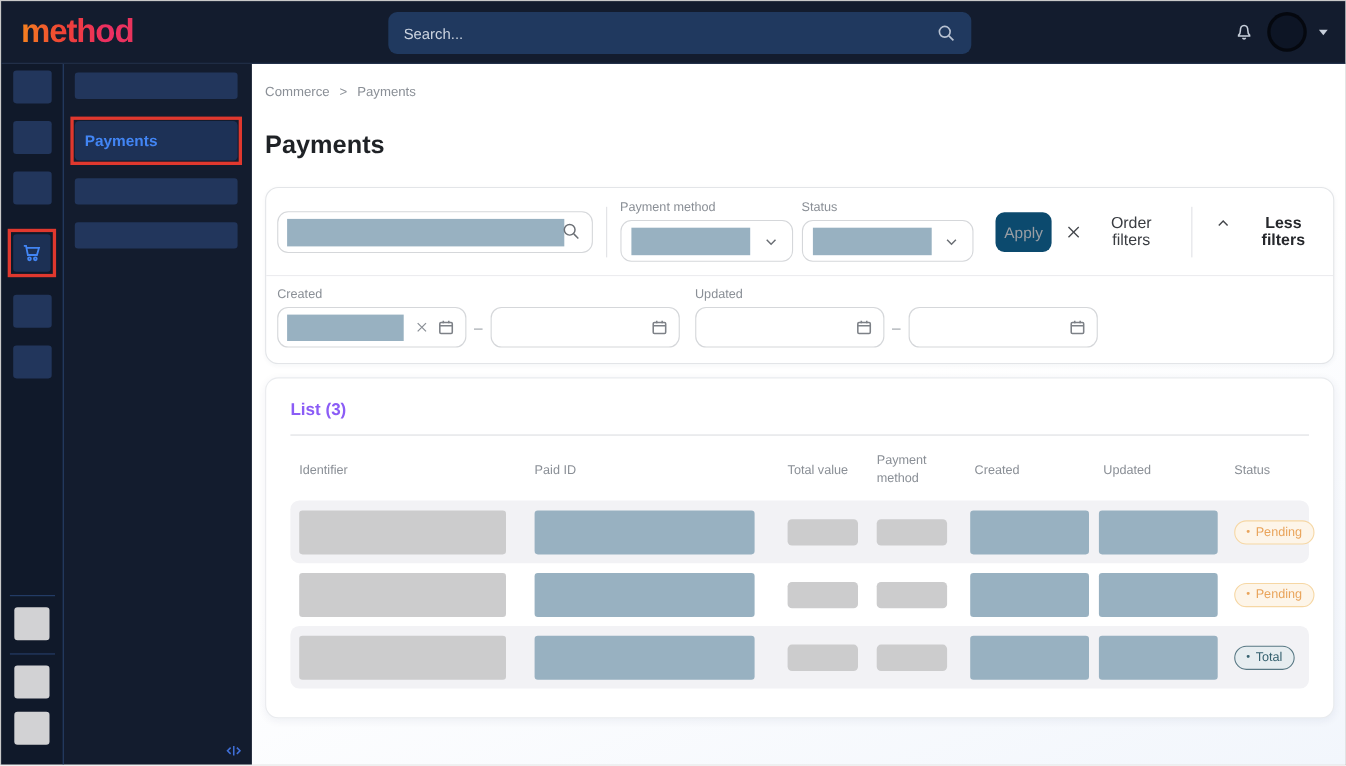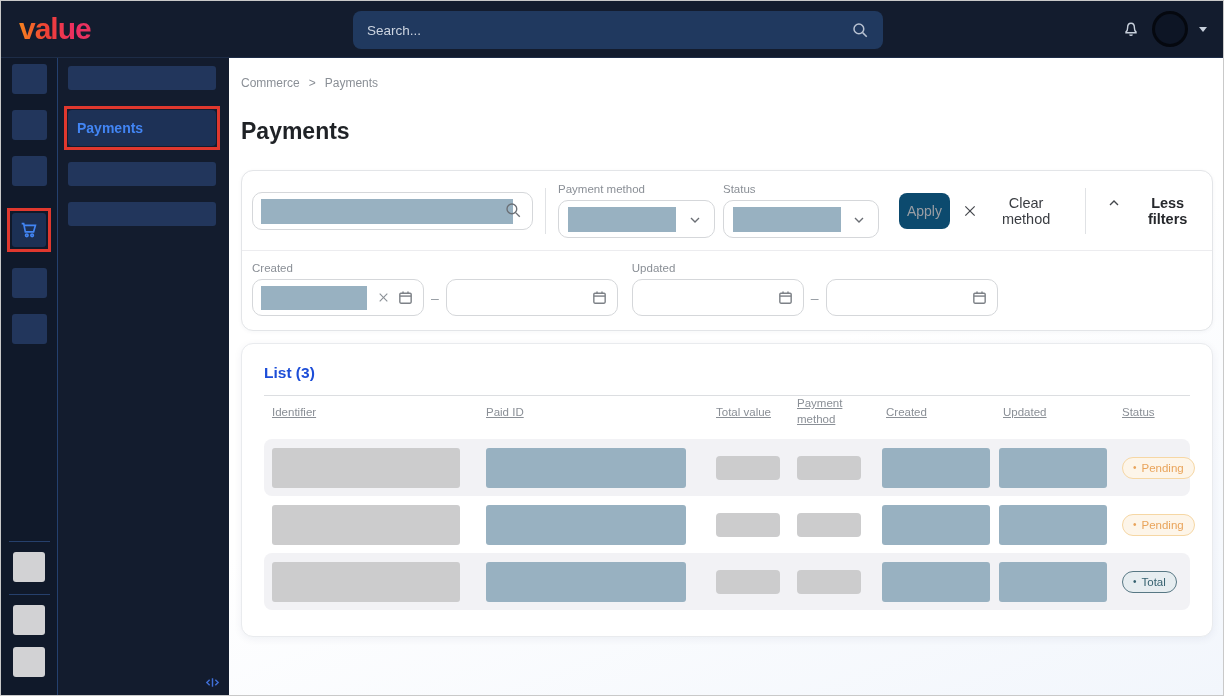--- a/index.html
+++ b/index.html
@@ -65,24 +65,24 @@
   .f-row2 { padding:11px 10px 14px 10px; display:flex; }
   .date-inputs { display:flex; align-items:center; }
   .date-input { width:172px; height:37px; border:1px solid #d5d7da; border-radius:10px; position:relative; background:#fff; }
   .date-input .redact { position:absolute; left:8px; top:6px; width:106px; height:24px; background:#98b1c1; }
   .date-input .cal { position:absolute; right:9px; top:9px; color:#7d8187; }
   .date-input .x { position:absolute; right:33px; top:11px; color:#8a8f96; }
   .dash { margin:0 7px; color:#9aa0a6; font-size:14px; }
 
   
   .list-card { margin-top:12px; width:972px; background:#fff; border:1px solid #e9ebee; border-radius:12px; box-shadow:0 2px 8px rgba(20,40,80,.06); padding:20px 22px 26px 22px; }
-  .list-title { font-size:15.5px; font-weight:bold; color:#1d4ed8; }
+  .list-title { font-size:15.5px; font-weight:bold; color:#8b5cf6; }
   .list-divider { margin-top:13px; height:1px; background:#dcdee1; }
   .tgrid { display:grid; grid-template-columns:222px 230px 81px 85px 117px 117px 1fr; align-items:center; }
-  .thead { min-height:30px; color:#8a8f96; font-size:11.5px;text-decoration:underline; }
+  .thead { margin-top:16px; min-height:30px; color:#8a8f96; font-size:11.5px; }
   .thead .c1 { padding-left:8px; }
   .thead .wrap { width:62px; line-height:1.35; }
   .thead .pad { padding-left:4px; }
   .trows { margin-top:12px; }
   .trow { height:57px; border-radius:8px; }
   .trow.alt { background:#f2f2f5; }
   .box { border-radius:3px; }
   .box.gray { background:#cccccd; }
   .box.blue { background:#98b1c1; }
   .b-id { margin-left:8px; width:188px; height:40px; }
@@ -94,21 +94,21 @@
   .badge.paid { color:#35616f; background:#e6edf0; border-color:#587884; }
   .badge .dot { font-size:10px; line-height:1; }
   svg { display:block; }
 </style>
 </head>
 <body>
 
 <div class="app">
 
   <header class="topbar">
-    <div class="logo">value</div>
+    <div class="logo">method</div>
     <div class="top-search">
       <input type="text" placeholder="Search..." style="">
       <span class="mag">
         <svg width="18" height="18" viewBox="0 0 24 24" fill="none" stroke="currentColor" stroke-width="2">
             <circle cx="10.5" cy="10.5" r="6.5"></circle>
             <line x1="15.5" y1="15.5" x2="21" y2="21"></line>
           </svg>
       </span>
     </div>
     <div class="top-right">
@@ -214,21 +214,21 @@
             </div>
           </div>
           <button class="apply-btn">Apply</button>
           <button class="clear-btn">
             <span class="x">
               <svg width="16" height="16" viewBox="0 0 24 24" fill="none" stroke="currentColor" stroke-width="1.8">
                   <line x1="5" y1="5" x2="19" y2="19"></line>
                   <line x1="19" y1="5" x2="5" y2="19"></line>
                 </svg>
             </span>
-            <span>Clear method</span>
+            <span>Order filters</span>
           </button>
           <div class="v-div" style="margin-left:20px;"></div>
           <button class="less-btn">
             <span class="chev">
               <svg width="16" height="16" viewBox="0 0 24 24" fill="none" stroke="currentColor" stroke-width="2">
                   <polyline points="6 15 12 9 18 15"></polyline>
                 </svg>
             </span>
             <span>Less filters</span>
           </button>

